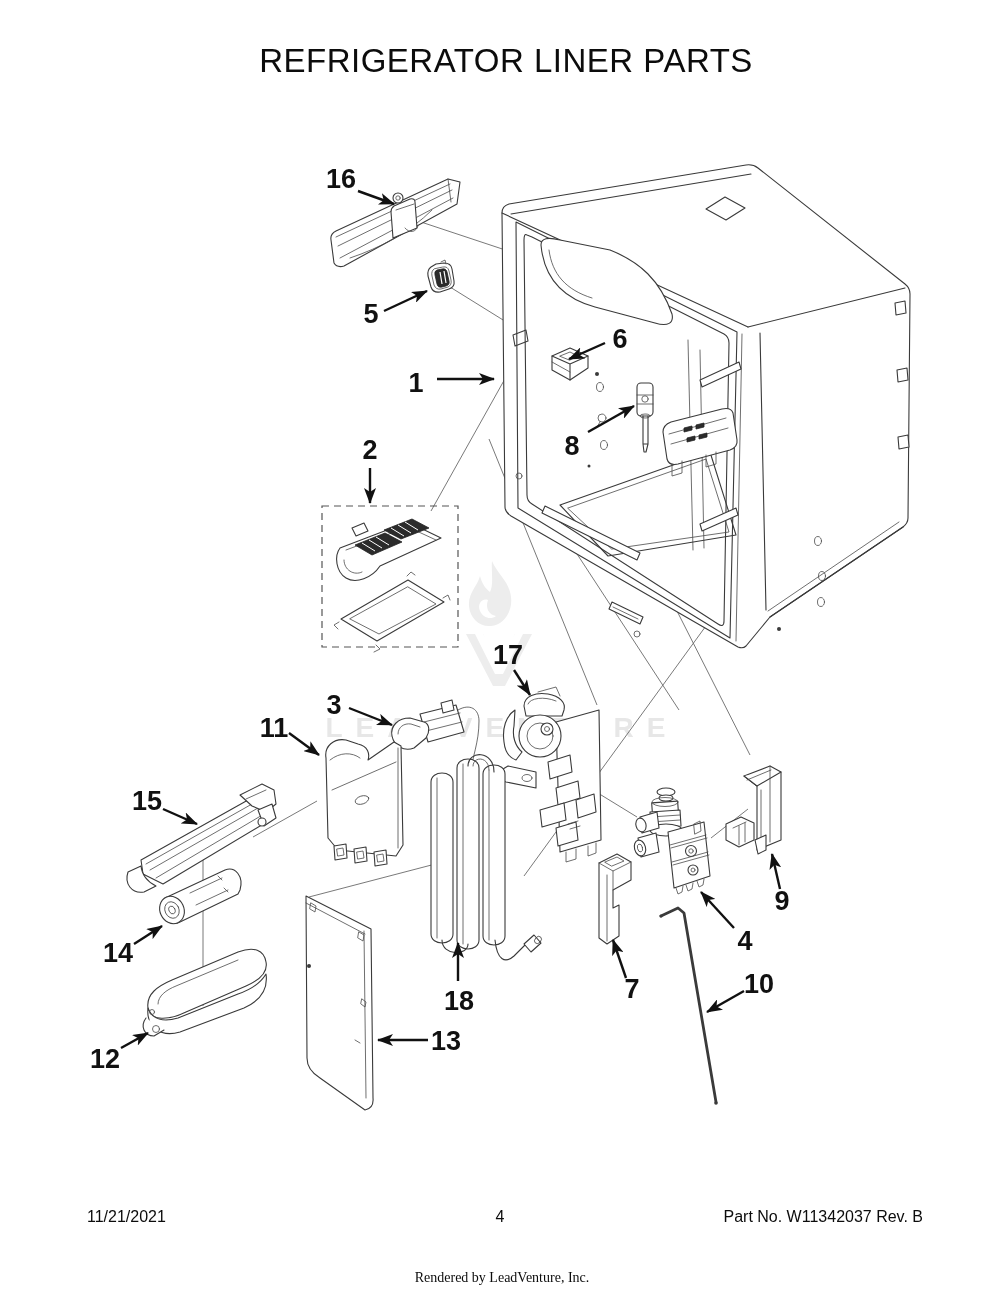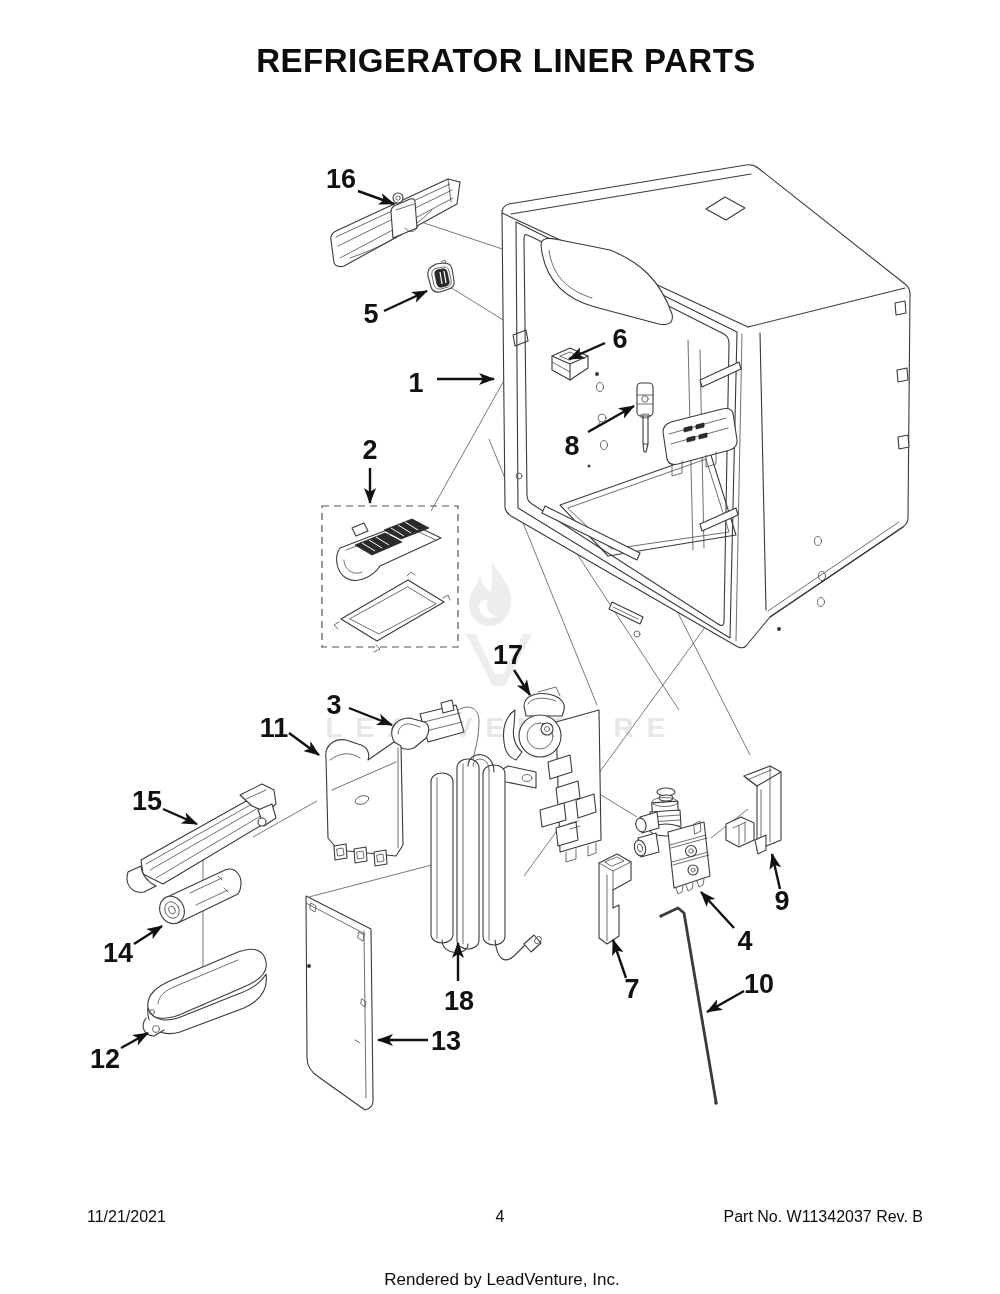--- a/index.html
+++ b/index.html
@@ -1,37 +1,37 @@
 <!DOCTYPE html>
 <html><head>
 <meta charset="utf-8">
 <style>
   html,body{margin:0;padding:0;background:#fff;}
   #page{position:relative;width:1000px;height:1294px;background:#fff;overflow:hidden;
         font-family:"Liberation Sans","DejaVu Sans",sans-serif;color:#111;}
   #title{position:absolute;top:42px;left:0;right:0;text-align:center;
-         font-size:33px;font-weight:bold;letter-spacing:.5px;color:#0c0c0c;margin-left:12px;}
+         font-size:33px;font-weight:normal;letter-spacing:.5px;color:#0c0c0c;margin-left:12px;}
   #diagram-svg{position:absolute;left:0;top:0;}
   .ink{stroke:#3a3a3a;fill:none;stroke-width:1.1;stroke-linejoin:round;stroke-linecap:round;}
   .inkf{stroke:#3a3a3a;fill:#fff;stroke-width:1.1;stroke-linejoin:round;stroke-linecap:round;}
   .fine{stroke:#4a4a4a;fill:none;stroke-width:.8;stroke-linejoin:round;stroke-linecap:round;}
   .dark{stroke:#222;fill:#2b2b2b;stroke-width:.8;}
   .leader{stroke:#6a6a6a;stroke-width:.9;fill:none;}
   .dash{stroke:#555;stroke-width:1.2;fill:none;stroke-dasharray:7 5;}
   .callout-arrow{stroke:#111;stroke-width:2.4;fill:none;}
   .callout-num{font-family:"Liberation Sans","DejaVu Sans",sans-serif;
                font-size:27px;font-weight:bold;fill:#111;}
   .wm{fill:#ededed;}
   #wm-text{font-family:"Liberation Sans","DejaVu Sans",sans-serif;font-size:28px;
            font-weight:bold;letter-spacing:13px;fill:#e7e7e7;}
   .footer-item{position:absolute;font-size:16px;color:#0c0c0c;}
   #footer-date{left:87px;top:1208px;}
   #footer-page{left:0;right:0;top:1208px;text-align:center;}
   #footer-part{right:77px;top:1208px;}
-  #rendered-by{left:4px;right:0;top:1270px;text-align:center;font-size:17px;}
+  #rendered-by{left:4px;right:0;top:1270px;text-align:center;font-size:14px;font-family:Liberation Serif, serif;}
 </style>
 </head>
 <body>
 
 <div id="page">
   <div id="title">REFRIGERATOR LINER PARTS</div>
 
   <svg id="diagram-svg" width="1000" height="1294" viewBox="0 0 1000 1294" xmlns="http://www.w3.org/2000/svg">
     <defs>
       <marker id="arrowhead" markerUnits="userSpaceOnUse" markerWidth="16" markerHeight="12" refX="15" refY="6" orient="auto">

